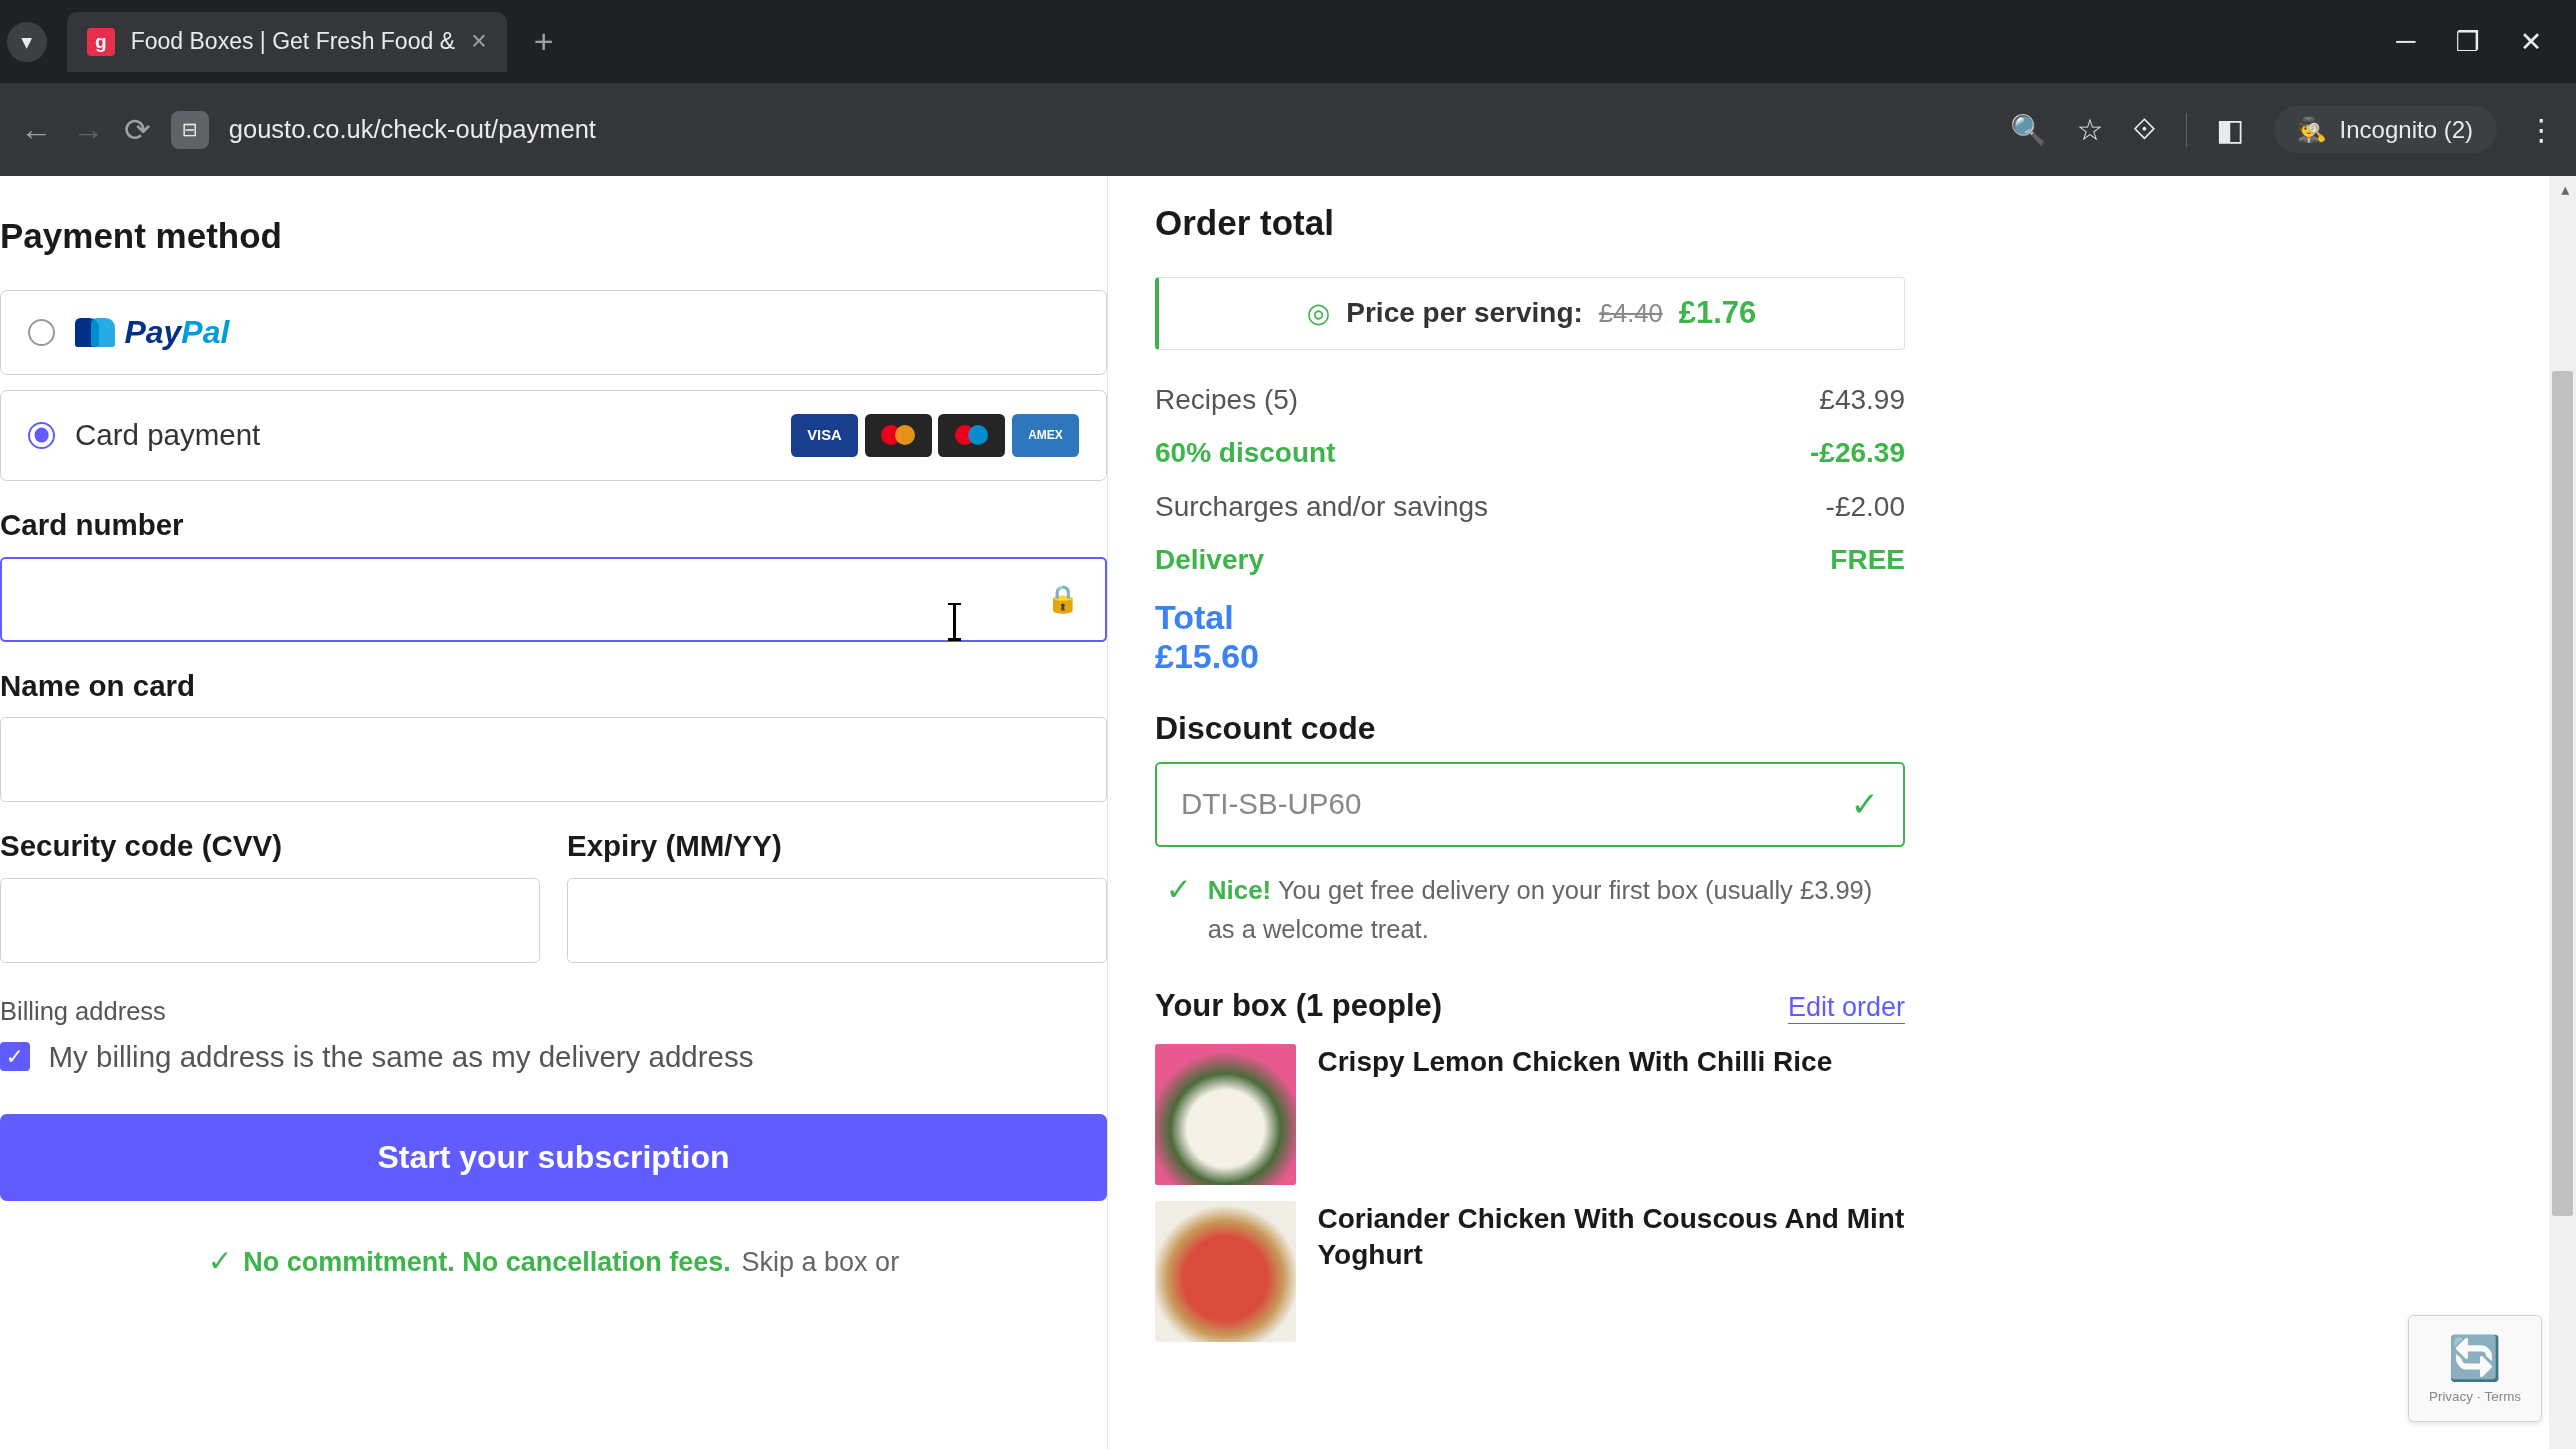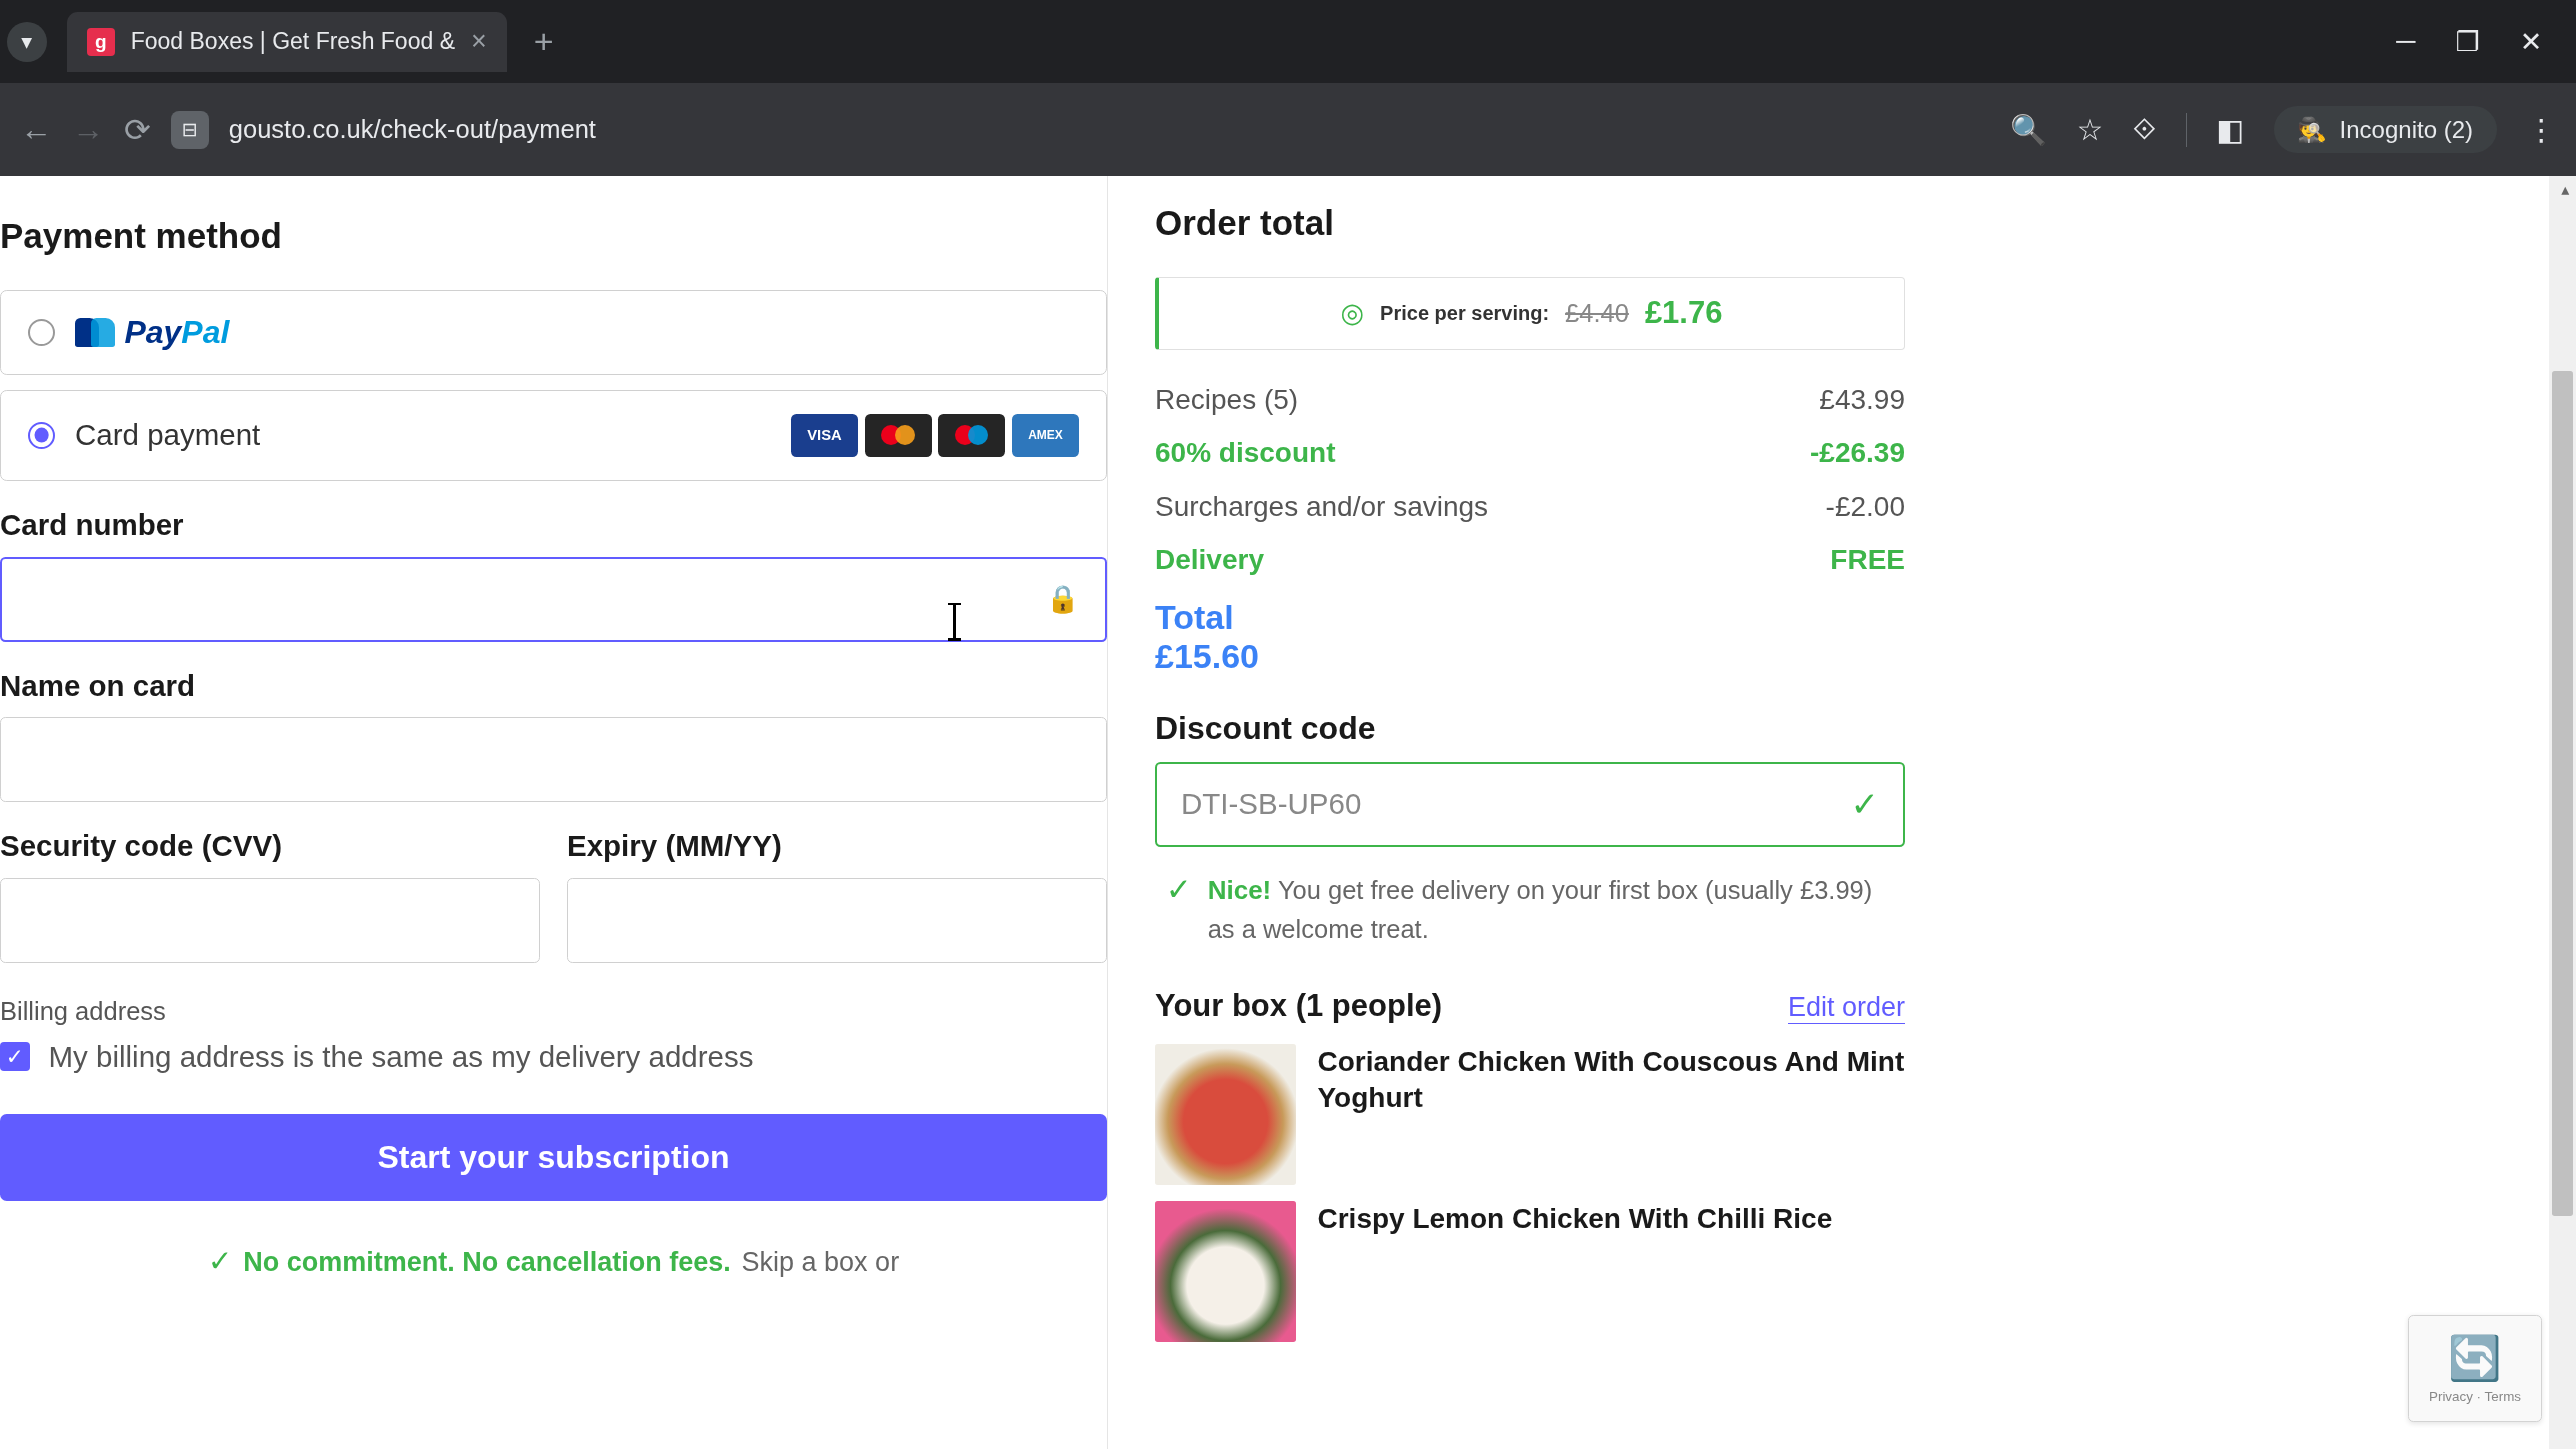--- a/index.html
+++ b/index.html
@@ -77,21 +77,21 @@
 .cta { background: #615cff; color: #fff; font-size: 32px; font-weight: 700; border: none; border-radius: 6.7px; width: 100%; height: 87px; margin-top: 40px; cursor: pointer; }
 
 .commitment { display: flex; align-items: baseline; justify-content: center; gap: 10.7px; margin-top: 43px; font-size: 27px; }
 .check-green { color: #3db54a; font-size: 29.5px; }
 .green-bold { color: #3db54a; font-weight: 700; }
 .gray-text { color: #666; }
 
 
 .pps { border: 1.3px solid #e0e0e0; border-left: 4px solid #3db54a; border-radius: 4px; padding: 17.4px 27px; display: flex; align-items: center; justify-content: center; gap: 16px; margin-bottom: 34px; }
 .pps-icon { color: #3db54a; font-size: 27px; }
-.pps-label { font-size: 20px; font-weight: 600; color: #333; }
+.pps-label { font-size: 28px; font-weight: 600; color: #333; }
 .pps-old { font-size: 25.5px; color: #888; text-decoration: line-through; }
 .pps-new { font-size: 31px; font-weight: 700; color: #3db54a; }
 
 .line { display: flex; justify-content: space-between; font-size: 28px; color: #555; margin-bottom: 21.5px; }
 .line.green { color: #3db54a; font-weight: 600; }
 .line.total { font-size: 34px; font-weight: 700; color: #3b82f6; margin-top: 13.4px; margin-bottom: 34px; flex-direction: column; }
 
 .dc-input { border: 2px solid #3db54a; border-radius: 5.4px; height: 85px; display: flex; align-items: center; padding: 0 24px; font-size: 29.5px; color: #888; }
 .dc-check { margin-left: auto; color: #3db54a; font-size: 34px; }
 
@@ -266,26 +266,26 @@
           <span>You get free delivery on your first box (usually £3.99) as a welcome treat.</span>
         </div>
       </div>
 
       <div class="box-header">
         <div class="box-title">Your box (1 people)</div>
         <div class="edit-link">Edit order</div>
       </div>
 
       <div class="recipe">
+        <div class="recipe-img r1"></div>
+        <div class="recipe-name">Crispy Lemon Chicken With Chilli Rice</div>
+      </div>
+      <div class="recipe">
         <div class="recipe-img r2"></div>
         <div class="recipe-name">Coriander Chicken With Couscous And Mint Yoghurt</div>
-      </div>
-      <div class="recipe">
-        <div class="recipe-img r1"></div>
-        <div class="recipe-name">Crispy Lemon Chicken With Chilli Rice</div>
       </div>
     </div>
   </div>
 
   <div class="scrollbar">
     <span class="scroll-arrow">▴</span>
     <div class="scroll-thumb"></div>
   </div>
 
   <div class="recaptcha">

